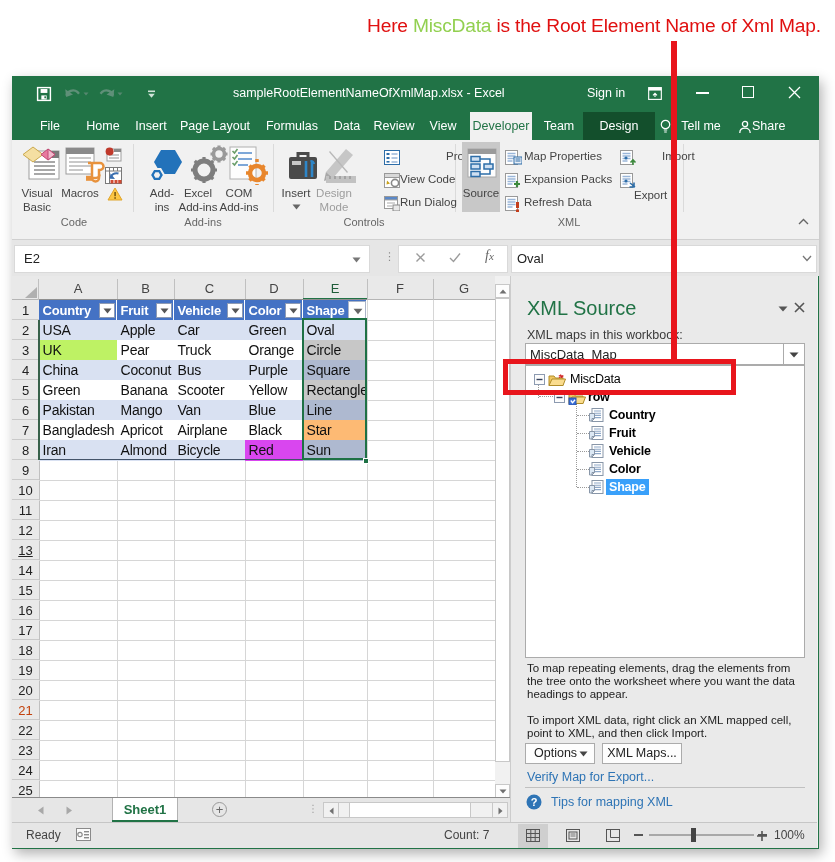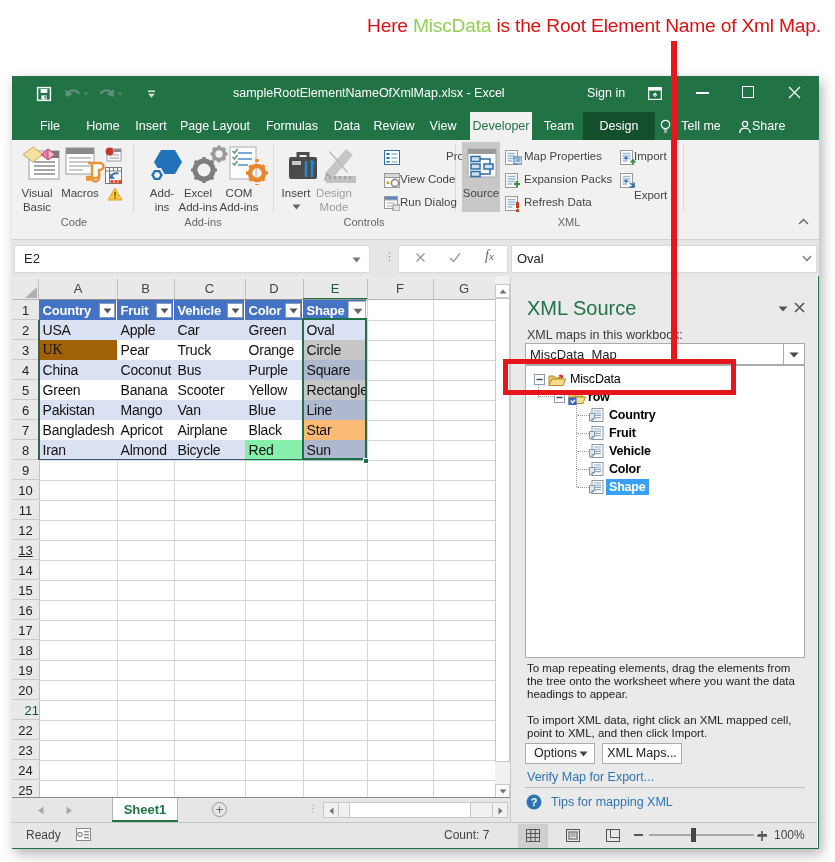--- a/index.html
+++ b/index.html
@@ -281,21 +281,21 @@
           <path d="M13 15 v-5 m-2.5 2.5 l2.5-2.5 2.5 2.5" fill="none" stroke="#3d8a3d" stroke-width="1.6"></path>
 </svg>
 <svg class="a" style="left:608px;top:33px;" width="17" height="16" viewBox="0 0 17 16">
 <rect x="0.5" y="0.5" width="12" height="14" fill="#fff" stroke="#999"></rect>
 <g stroke="#9ab6d9" stroke-width="1.3">
             <path d="M2.5 3.5 h8 M2.5 6 h8 M2.5 8.5 h8 M2.5 11 h5"></path>
           </g>
 <circle cx="6" cy="8" r="1.6" fill="#2d6da8"></circle>
           <path d="M10 10 l5 4 m-1 -4.5 v4.5 h-4.5" fill="none" stroke="#2d6da8" stroke-width="1.6"></path>
 </svg>
-<div class="smallitem" style="left:622px;top:10px;">Import</div>
+<div class="smallitem" style="left:650px;top:10px;">Import</div>
 <div class="smallitem" style="left:622px;top:33px;margin-top:16px;">Export</div>
 <svg class="a" style="left:786px;top:78px;" width="11" height="7" viewBox="0 0 11 7">
           <path d="M1 6 L5.5 1.5 L10 6" fill="none" stroke="#666" stroke-width="1.4"></path>
         </svg>
 </div>
 <div class="fbar">
 <div class="a" style="left:2px;top:5px;width:356px;height:28px;background:#fff;border:1px solid #d9d9d9;"></div>
 <div class="a" style="left:12px;top:11px;font-size:13px;color:#222;">E2</div>
 <svg class="a" style="left:340px;top:17px;" width="9" height="6" viewBox="0 0 9 6">
           <path d="M0.5 0.5 h8 L4.5 5.5 Z" fill="#777"></path>
@@ -370,21 +370,21 @@
 <div class="a hdrtext" style="left:0;top:324px;width:27px;height:20px;line-height:21px;text-align:center;color:#222;font-size:13px;">16</div>
 <div class="a" style="left:0;top:344px;width:27px;height:20px;background:#e9e9e9;border-bottom:1px solid #c9c9c9;"></div>
 <div class="a hdrtext" style="left:0;top:344px;width:27px;height:20px;line-height:21px;text-align:center;color:#222;font-size:13px;">17</div>
 <div class="a" style="left:0;top:364px;width:27px;height:20px;background:#e9e9e9;border-bottom:1px solid #c9c9c9;"></div>
 <div class="a hdrtext" style="left:0;top:364px;width:27px;height:20px;line-height:21px;text-align:center;color:#222;font-size:13px;">18</div>
 <div class="a" style="left:0;top:384px;width:27px;height:20px;background:#e9e9e9;border-bottom:1px solid #c9c9c9;"></div>
 <div class="a hdrtext" style="left:0;top:384px;width:27px;height:20px;line-height:21px;text-align:center;color:#222;font-size:13px;">19</div>
 <div class="a" style="left:0;top:404px;width:27px;height:20px;background:#e9e9e9;border-bottom:1px solid #c9c9c9;"></div>
 <div class="a hdrtext" style="left:0;top:404px;width:27px;height:20px;line-height:21px;color:#222;font-size:13px;">20</div>
 <div class="a" style="left:0;top:424px;width:27px;height:20px;background:#e9e9e9;border-bottom:1px solid #c9c9c9;"></div>
-<div class="a hdrtext" style="left:0;top:424px;width:27px;height:20px;line-height:21px;text-align:right;color:#14532d;font-size:13px;">21</div>
+<div class="a hdrtext" style="left:0;top:424px;width:27px;height:20px;line-height:21px;text-align:center;color:#c2410c;font-size:13px;">21</div>
 <div class="a" style="left:0;top:444px;width:27px;height:20px;background:#e9e9e9;border-bottom:1px solid #c9c9c9;"></div>
 <div class="a hdrtext" style="left:0;top:444px;width:27px;height:20px;line-height:21px;text-align:center;color:#222;font-size:13px;">22</div>
 <div class="a" style="left:0;top:464px;width:27px;height:20px;background:#e9e9e9;border-bottom:1px solid #c9c9c9;"></div>
 <div class="a hdrtext" style="left:0;top:464px;width:27px;height:20px;line-height:21px;text-align:center;color:#222;font-size:13px;">23</div>
 <div class="a" style="left:0;top:484px;width:27px;height:20px;background:#e9e9e9;border-bottom:1px solid #c9c9c9;"></div>
 <div class="a hdrtext" style="left:0;top:484px;width:27px;height:20px;line-height:21px;text-align:center;color:#222;font-size:13px;">24</div>
 <div class="a" style="left:0;top:504px;width:27px;height:20px;background:#e9e9e9;border-bottom:1px solid #c9c9c9;"></div>
 <div class="a hdrtext" style="left:0;top:504px;width:27px;height:20px;line-height:21px;text-align:center;color:#222;font-size:13px;">25</div>
 <div class="a" style="left:27px;top:24px;width:1px;height:497px;background:#c0c0c0;"></div>
 <div class="a" style="left:105px;top:24px;width:1px;height:497px;background:#d6d6d6;"></div>
@@ -416,21 +416,21 @@
 <div class="a" style="left:27px;top:424px;width:456px;height:1px;background:#d6d6d6;"></div>
 <div class="a" style="left:27px;top:444px;width:456px;height:1px;background:#d6d6d6;"></div>
 <div class="a" style="left:27px;top:464px;width:456px;height:1px;background:#d6d6d6;"></div>
 <div class="a" style="left:27px;top:484px;width:456px;height:1px;background:#d6d6d6;"></div>
 <div class="a" style="left:27px;top:504px;width:456px;height:1px;background:#d6d6d6;"></div>
 <div class="a cell" style="left:27px;top:44px;width:78px;background:#d9e1f2;">USA</div>
 <div class="a cell" style="left:105px;top:44px;width:57px;background:#d9e1f2;">Apple</div>
 <div class="a cell" style="left:162px;top:44px;width:71px;background:#d9e1f2;">Car</div>
 <div class="a cell" style="left:233px;top:44px;width:58px;background:#d9e1f2;">Green</div>
 <div class="a cell" style="left:291px;top:44px;width:64px;background:#d9e1f2;">Oval</div>
-<div class="a cell" style="left:27px;top:64px;width:78px;background:#a16207;font-family:Liberation Serif, serif;">UK</div>
+<div class="a cell" style="left:27px;top:64px;width:78px;background:#bef264;">UK</div>
 <div class="a cell" style="left:105px;top:64px;width:57px;background:#ffffff;">Pear</div>
 <div class="a cell" style="left:162px;top:64px;width:71px;background:#ffffff;">Truck</div>
 <div class="a cell" style="left:233px;top:64px;width:58px;background:#ffffff;">Orange</div>
 <div class="a cell" style="left:291px;top:64px;width:64px;background:#c7c7c7;">Circle</div>
 <div class="a cell" style="left:27px;top:84px;width:78px;background:#d9e1f2;">China</div>
 <div class="a cell" style="left:105px;top:84px;width:57px;background:#d9e1f2;">Coconut</div>
 <div class="a cell" style="left:162px;top:84px;width:71px;background:#d9e1f2;">Bus</div>
 <div class="a cell" style="left:233px;top:84px;width:58px;background:#d9e1f2;">Purple</div>
 <div class="a cell" style="left:291px;top:84px;width:64px;background:#aeb9d0;">Square</div>
 <div class="a cell" style="left:27px;top:104px;width:78px;background:#ffffff;">Green</div>
@@ -444,21 +444,21 @@
 <div class="a cell" style="left:233px;top:124px;width:58px;background:#d9e1f2;">Blue</div>
 <div class="a cell" style="left:291px;top:124px;width:64px;background:#aeb9d0;">Line</div>
 <div class="a cell" style="left:27px;top:144px;width:78px;background:#ffffff;">Bangladesh</div>
 <div class="a cell" style="left:105px;top:144px;width:57px;background:#ffffff;">Apricot</div>
 <div class="a cell" style="left:162px;top:144px;width:71px;background:#ffffff;">Airplane</div>
 <div class="a cell" style="left:233px;top:144px;width:58px;background:#ffffff;">Black</div>
 <div class="a cell" style="left:291px;top:144px;width:64px;background:#fdba74;">Star</div>
 <div class="a cell" style="left:27px;top:164px;width:78px;background:#d9e1f2;">Iran</div>
 <div class="a cell" style="left:105px;top:164px;width:57px;background:#d9e1f2;">Almond</div>
 <div class="a cell" style="left:162px;top:164px;width:71px;background:#d9e1f2;">Bicycle</div>
-<div class="a cell" style="left:233px;top:164px;width:58px;background:#86efac;">Red</div>
+<div class="a cell" style="left:233px;top:164px;width:58px;background:#d946ef;">Red</div>
 <div class="a cell" style="left:291px;top:164px;width:64px;background:#aeb9d0;">Sun</div>
 <div class="a" style="left:27px;top:24px;width:77px;height:20px;background:#4472c4;color:#fff;font-weight:bold;font-size:13px;line-height:21px;padding-left:3.5px;letter-spacing:-0.2px;">Country</div>
 <div class="a" style="left:87px;top:27px;width:16px;height:15px;background:#fff;border:1px solid #8e9bb4;"></div>
 <svg class="a" style="left:91px;top:32px;" width="9" height="6" viewBox="0 0 9 6">
           <path d="M0.5 0.5 h8 L4.5 5.5 Z" fill="#555"></path>
         </svg>
 <div class="a" style="left:105px;top:24px;width:56px;height:20px;background:#4472c4;color:#fff;font-weight:bold;font-size:13px;line-height:21px;padding-left:3.5px;letter-spacing:-0.2px;">Fruit</div>
 <div class="a" style="left:144px;top:27px;width:16px;height:15px;background:#fff;border:1px solid #8e9bb4;"></div>
 <svg class="a" style="left:148px;top:32px;" width="9" height="6" viewBox="0 0 9 6">
           <path d="M0.5 0.5 h8 L4.5 5.5 Z" fill="#555"></path>

